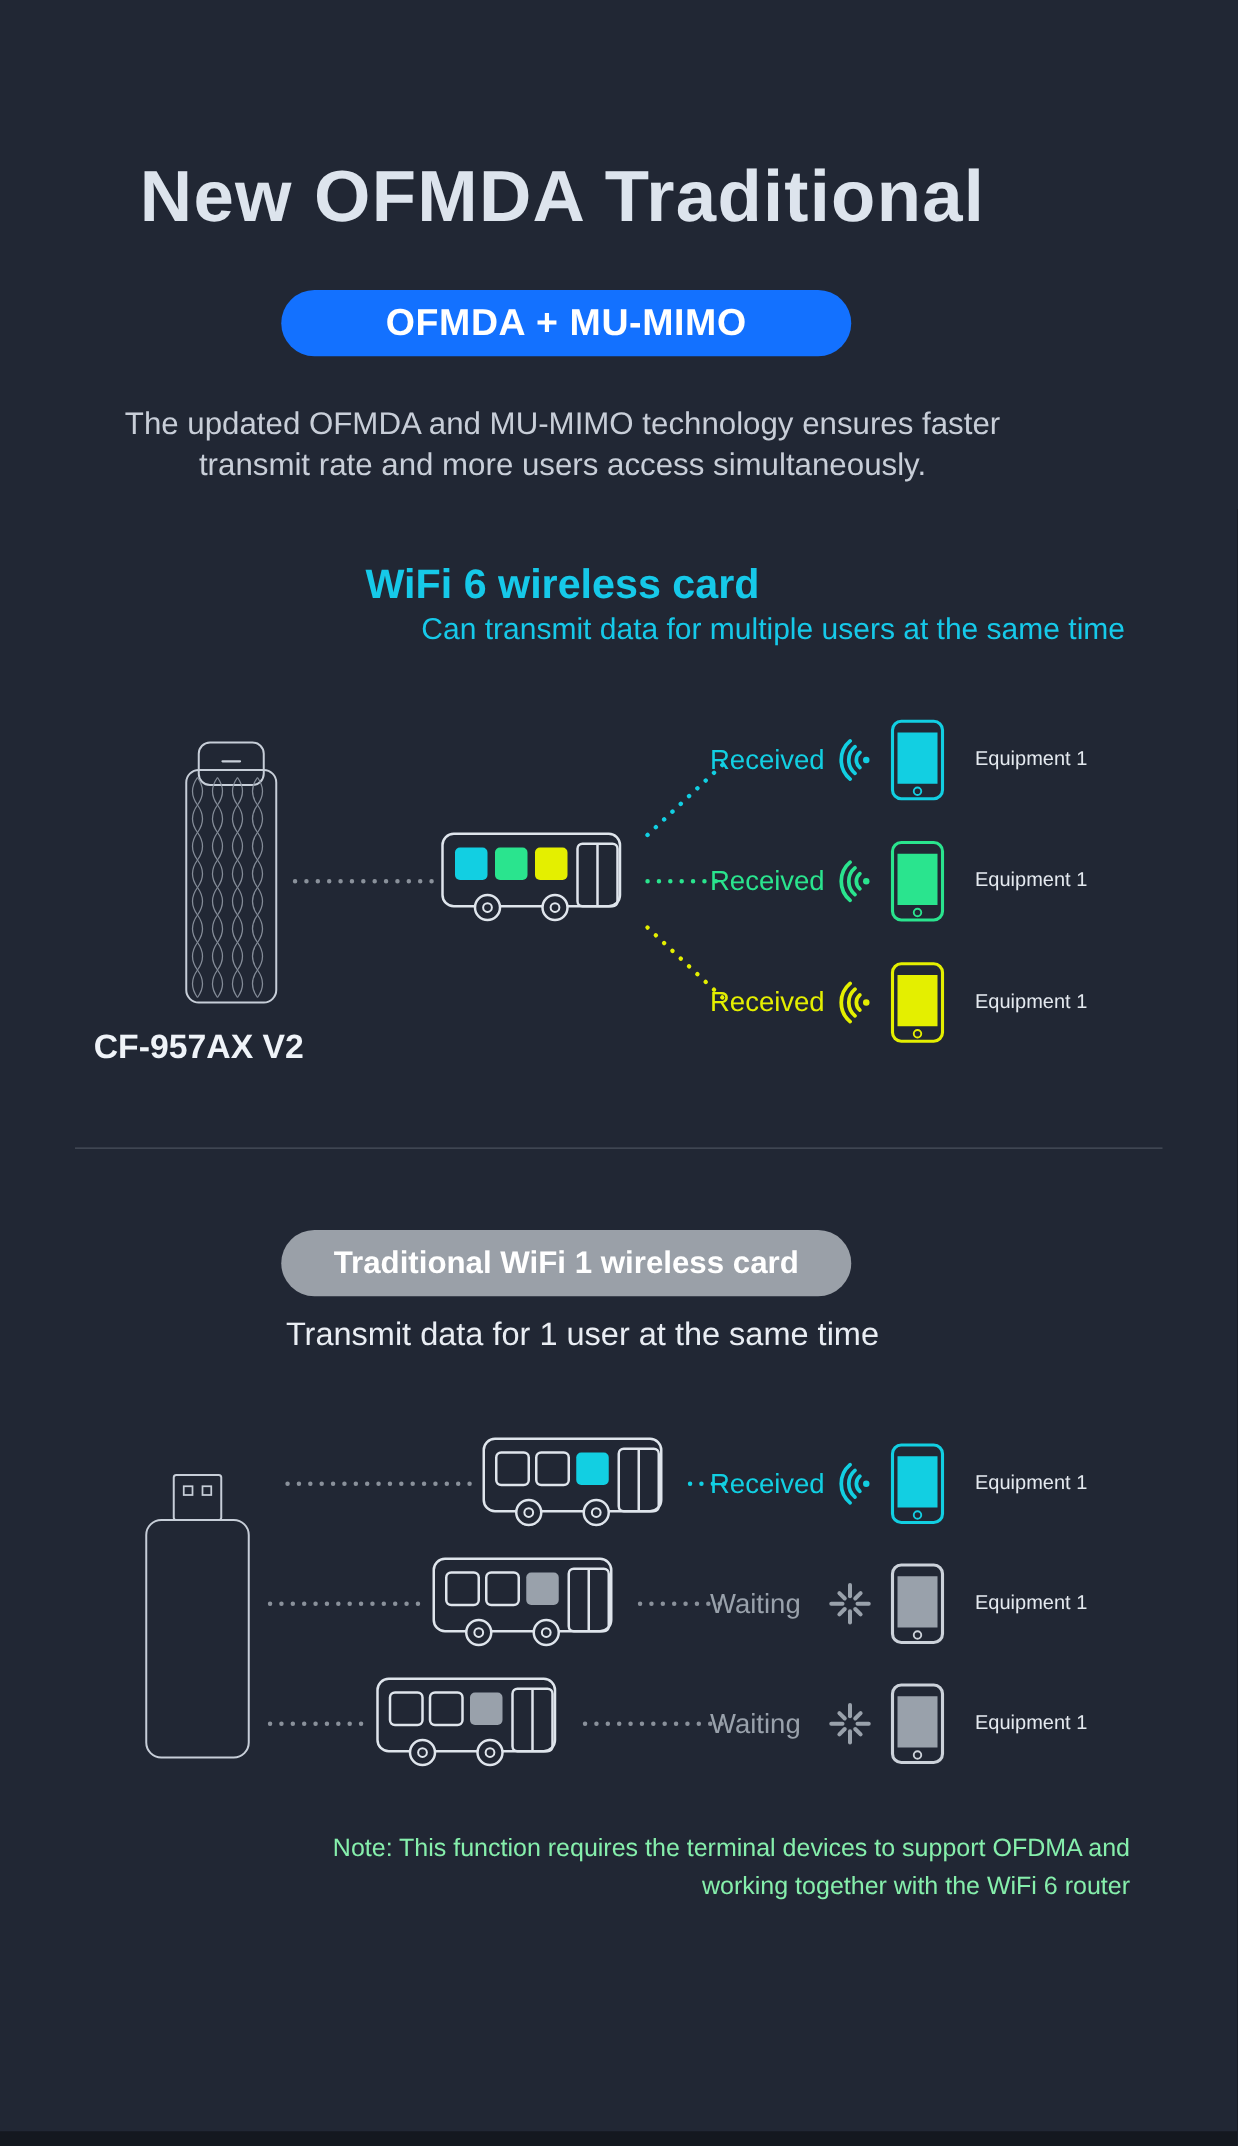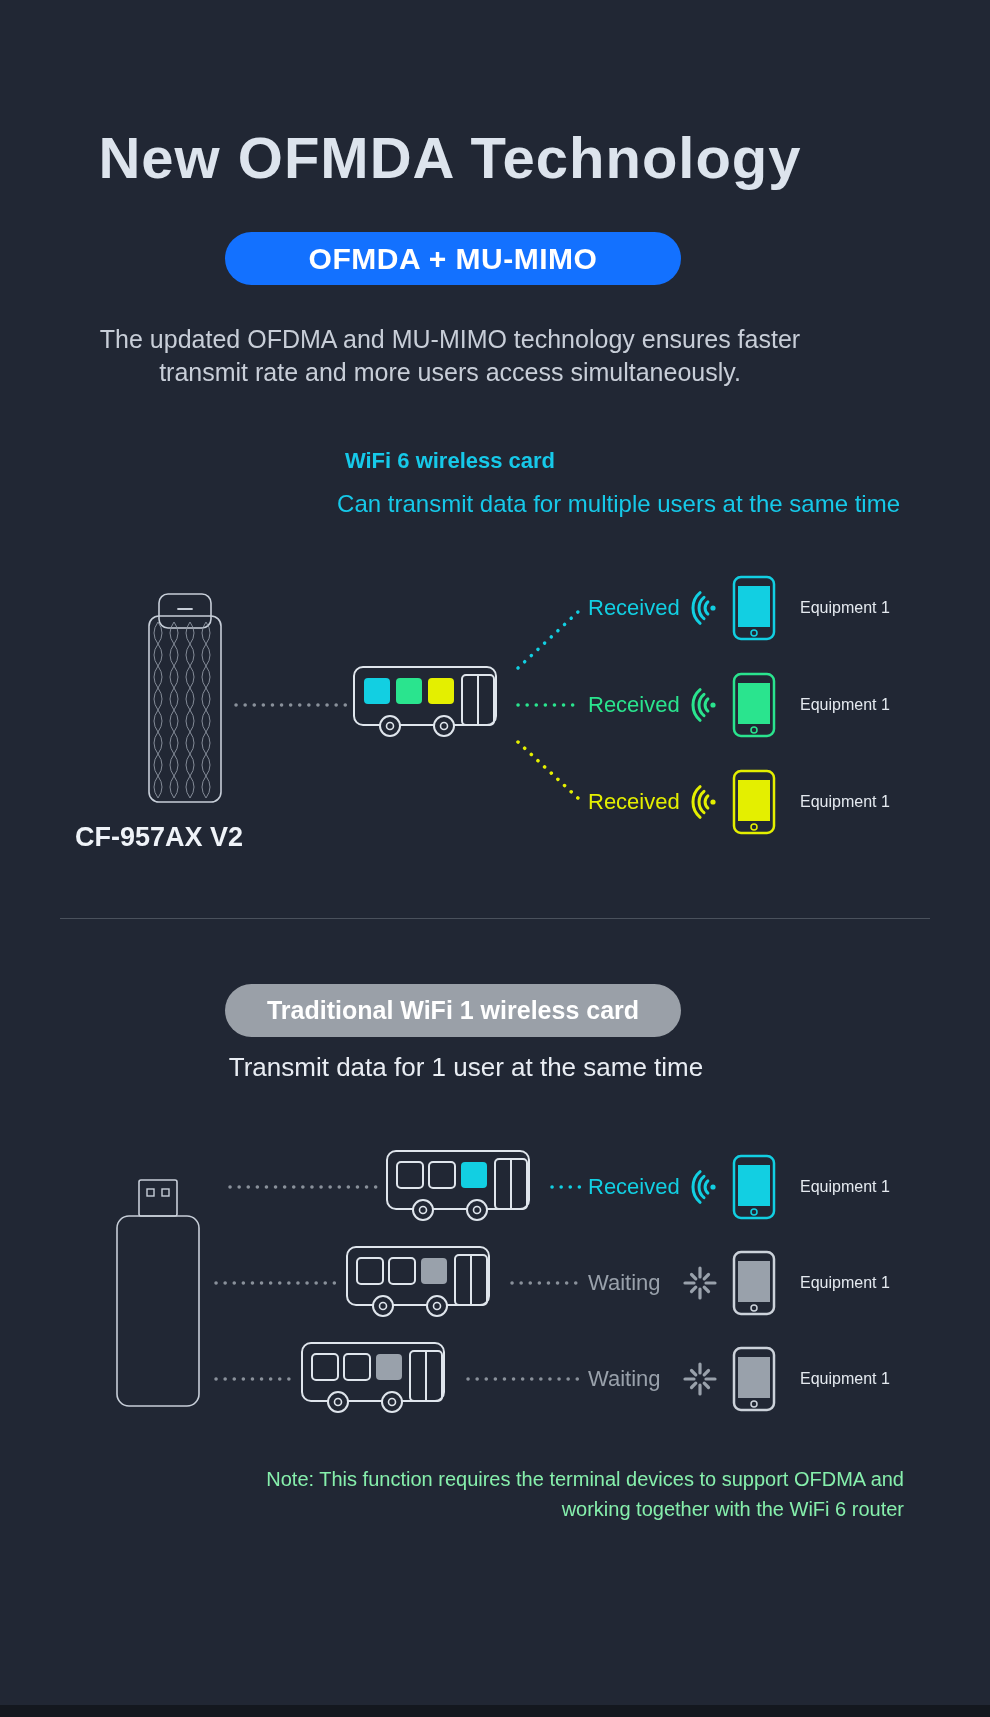--- a/index.html
+++ b/index.html
@@ -19,40 +19,40 @@
     top:232px; left:225px; width:456px; height:53px;
     background:#1371ff; border-radius:27px;
     display:flex; align-items:center; justify-content:center;
     color:#ffffff; font-size:30px; font-weight:700; letter-spacing:.5px;
   }
   .description {
     top:323px; left:45px; width:810px; text-align:center;
     font-size:25px; color:#c8ced8; line-height:33px;
   }
   .h-wifi6 { top:448px; left:0; width:900px; text-align:center;
-    font-size:22px; font-weight:700; color:#16c9e9; }
+    font-size:33px; font-weight:700; color:#16c9e9; }
   .sub-wifi6 { top:490px; left:0; width:900px; text-align:right;
     font-size:24px; color:#16c9e9; }
 
   .adapter-label { top:822px; left:75px; width:220px; text-align:left;
     font-size:27px; font-weight:700; color:#eff3f8; }
 
   .divider { top:918px; left:60px; width:870px; height:1px; background:#4a515c; }
 
   .badge-gray {
     top:984px; left:225px; width:456px; height:53px;
     background:#9aa0a8; border-radius:27px;
     display:flex; align-items:center; justify-content:center;
     color:#ffffff; font-size:25px; font-weight:700;
   }
   .sub-wifi5 { top:1052px; left:0; width:904px; text-align:center;
     font-size:26px; color:#e9edf3;padding-left:28px; }
 
   .eq-row {
-    left:588px; width:395px; height:66px;
+    left:568px; width:395px; height:66px;
     display:flex; align-items:center;
   }
   .status { width:90px; font-size:22px; }
   .c-cyan   { color:#12cfe2; }
   .c-green  { color:#2ae48e; }
   .c-yellow { color:#e4ef00; }
   .c-gray   { color:#99a1ab; }
   .eq-icon  { margin-left:2px; flex:0 0 auto; }
   .phone    { margin-left:12px; flex:0 0 auto; }
   .eq-label { margin-left:24px; font-size:16px; color:#e4e9ef; }
@@ -62,28 +62,28 @@
     font-size:20px; color:#86efac; line-height:30px;
   }
   .bottom-strip { left:0; bottom:0; width:990px; height:12px; background:#14181f; }
   svg { display:block; }
 </style>
 </head>
 <body>
 
 <div class="page">
 
-  <h1 class="abs title">New OFMDA Technology</h1>
+  <h1 class="abs title">New OFMDA Traditional</h1>
 
   <div class="abs badge-blue">
     <span>OFMDA + MU-MIMO</span>
   </div>
 
   <p class="abs description">
-    <span>The updated OFDMA and MU-MIMO technology ensures faster</span><br>
+    <span>The updated OFMDA and MU-MIMO technology ensures faster</span><br>
     <span>transmit rate and more users access simultaneously.</span>
   </p>
 
   <h2 class="abs h-wifi6">WiFi 6 wireless card</h2>
   <p class="abs sub-wifi6">Can transmit data for multiple users at the same time</p>
 
   <svg class="abs" style="left:142px;top:592px" width="86" height="214" viewBox="0 0 86 214">
     <rect x="17" y="2" width="52" height="34" rx="9" fill="none" stroke="#c7ced8" stroke-width="1.6"></rect>
     <line x1="36" y1="17" x2="50" y2="17" stroke="#c7ced8" stroke-width="1.8" stroke-linecap="round"></line>
     <rect x="7" y="24" width="72" height="186" rx="10" fill="none" stroke="#c7ced8" stroke-width="1.6"></rect>

